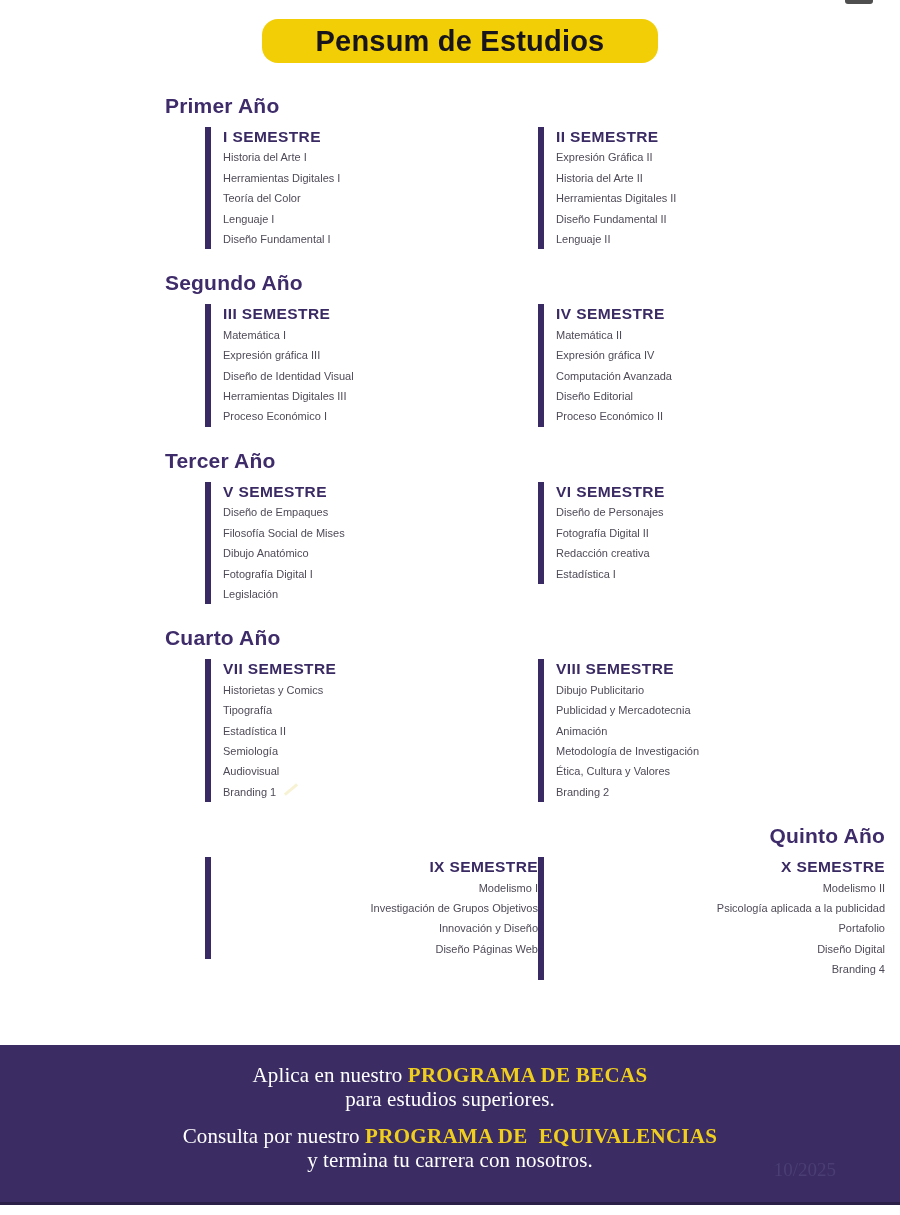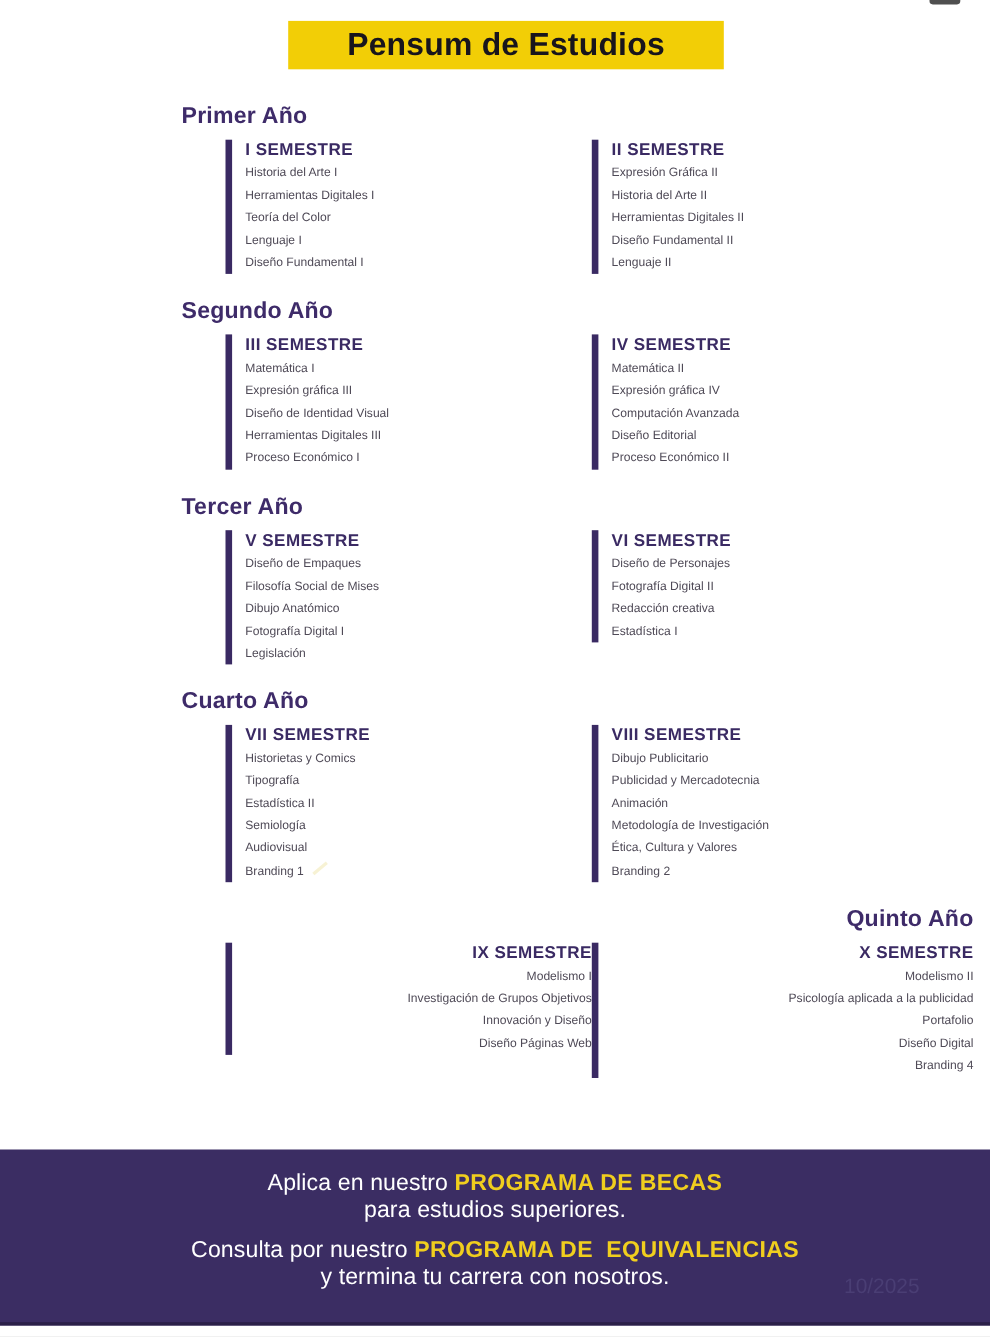--- a/index.html
+++ b/index.html
@@ -18,21 +18,21 @@
   }
   
   .artifact{
     position:absolute;left:283px;top:788px;width:16px;height:3px;
     background:#f3ecc2;opacity:.7;transform:rotate(-40deg);
   }
   .title-pill{
     position:absolute;left:262px;top:19px;
     width:396px;height:44px;
     background:#f2ce06;
-    border-radius:0;
+    border-radius:16px;
     display:flex;align-items:center;justify-content:center;
   }
   .title-pill span{
     font-size:29px;font-weight:bold;color:#18151c;letter-spacing:.2px;
     white-space:nowrap;
   }
   main{position:absolute;left:165px;top:94px;width:720px;}
   section{margin-bottom:22px;}
   section.extra-gap{margin-top:13px;text-align:right;}
   h2{
@@ -54,20 +54,21 @@
   .course{
     font-size:11px;color:#4f4a57;line-height:20.4px;
     white-space:nowrap;
   }
   footer{
     position:absolute;left:0;top:1045px;width:900px;height:157px;
     background:#3b2d63;
     border-bottom:3px solid #2b2048;
     color:#ffffff;
     text-align:center;
+    font-family:Liberation Serif, serif;
   }
   footer .block1{margin-top:19px;}
   footer .block2{margin-top:14px;}
   footer p{
     margin:0;font-size:21px;line-height:23.5px;letter-spacing:.1px;
   }
   footer .hl{
     color:#f0ce1e;font-weight:bold;white-space:pre-wrap;letter-spacing:.3px;
   }
   .watermark{

